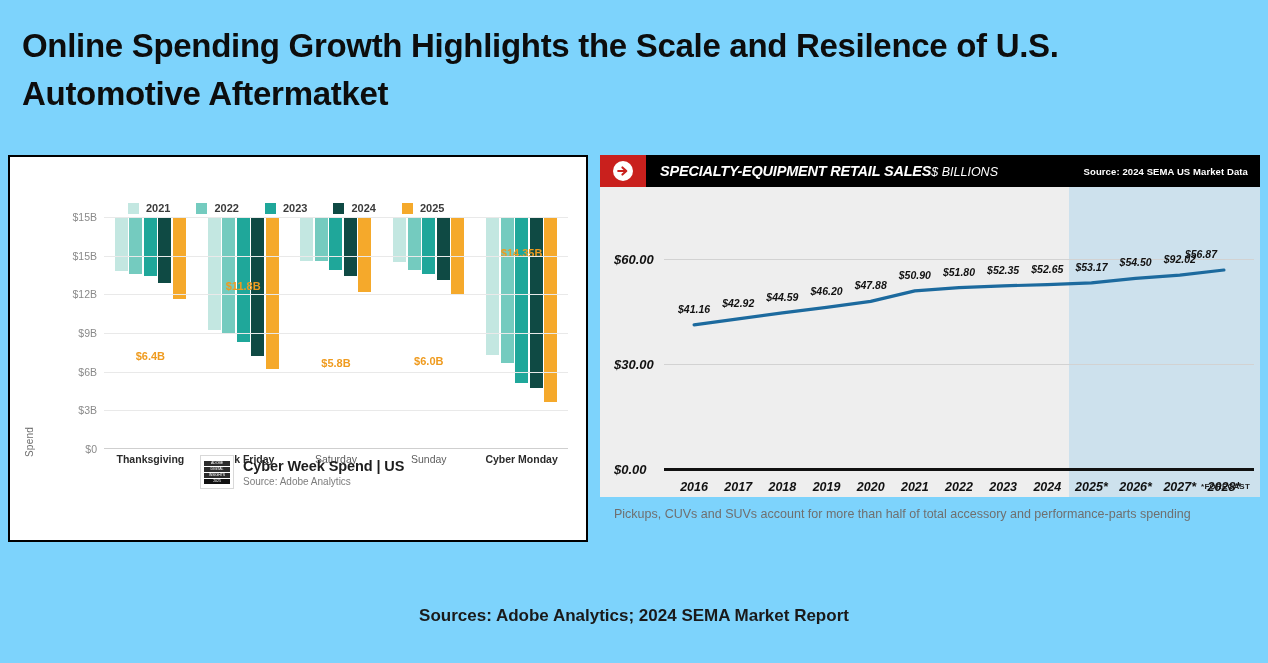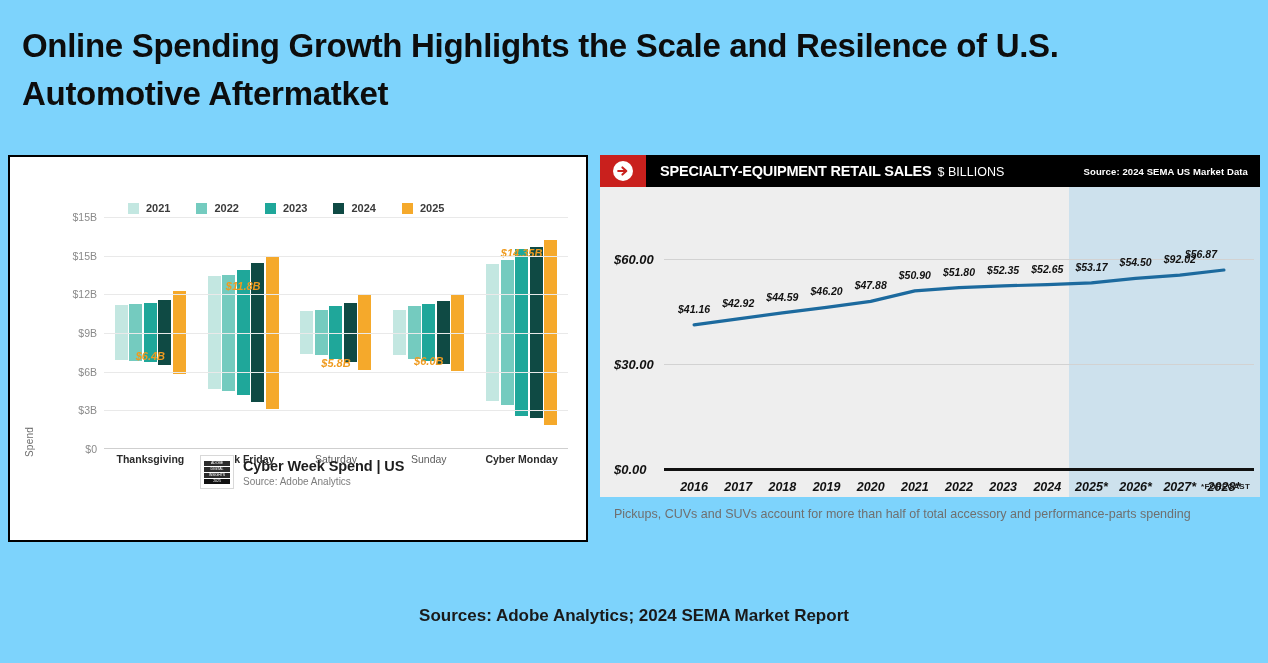--- a/index.html
+++ b/index.html
@@ -46,21 +46,21 @@
   }
   .grid-area {
     position:absolute; left: 46px; top: 0; right: 2px; height: 232px;
     border-bottom: 1.5px solid #cfcfcf;
   }
   .gridline { position:absolute; left:0; right:0; height:1px; background:#e9e9e9; }
   .groups {
     position:absolute; left:0; right:0; bottom:0; top:0;
     display:flex; align-items:flex-end; justify-content:space-around;
   }
-  .group { position:relative; height:100%; display:flex; align-items:center; gap:1.5px;font-style:italic; }
+  .group { position:relative; height:100%; display:flex; align-items:flex-start; gap:1.5px; }
   .bar { width: 13px; }
   .grp-value {
     position:absolute; left:50%; transform:translateX(-50%);
     font-size: 11px; font-weight: 700; color:#ef9b1f; white-space: nowrap;
   }
   .xlabels {
     position:absolute; left: 46px; right: 2px; top: 236px;
     display:flex; justify-content:space-around;
   }
   .xlab { font-size: 10.5px; color:#5d5d5d; text-align:center; white-space: nowrap; }
@@ -86,21 +86,21 @@
 
   
   .right-panel { position:absolute; left: 600px; top: 155px; width: 660px; height: 380px; }
   .sema-header {
     position:relative; height: 32px; background:#000; display:flex; align-items:center;
   }
   .sema-badge {
     width: 46px; height: 32px; background:#c9201d; display:flex; align-items:center; justify-content:center;
   }
   .sema-head-title {
-    margin-left: 14px; display:flex; align-items:baseline; gap:6px; color:#fff;
+    margin-left: 14px; display:flex; align-items:baseline; color:#fff;font-style:italic;
   }
   .sema-h1 { font-size: 14.5px; font-weight: 700; letter-spacing: -0.2px; }
   .sema-h2 { font-size: 12.5px; font-weight: 400; letter-spacing: 0px; }
   .sema-source {
     position:absolute; right: 12px; top: 50%; transform:translateY(-50%);
     font-size: 9.5px; font-weight: 700; color:#fff; letter-spacing:.1px;
   }
   .sema-body { position:relative; height: 310px; background:#eeeeee; overflow:hidden; }
   .forecast-band { position:absolute; top:0; bottom:0; background:#cde1ed; }
   .sema-ylab {

